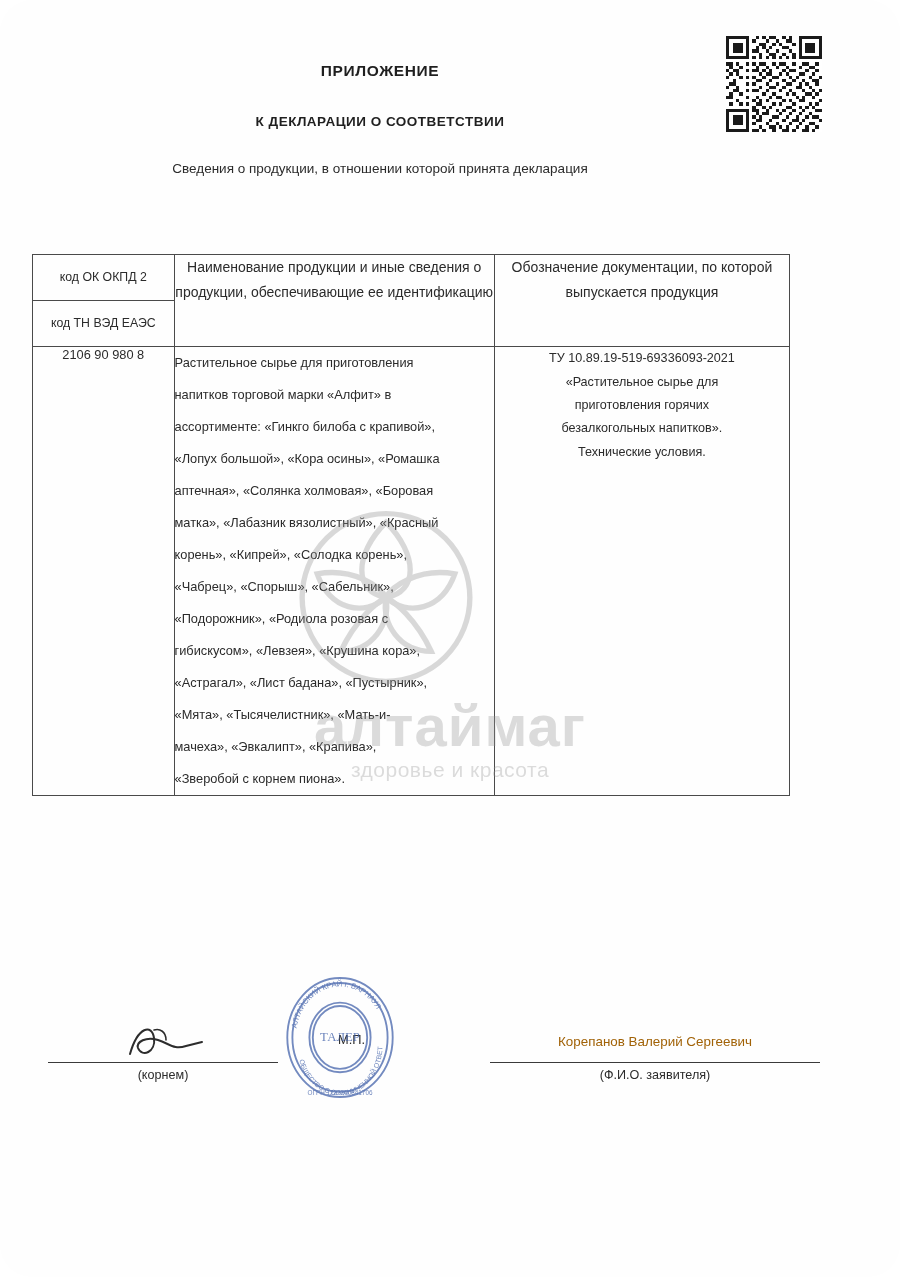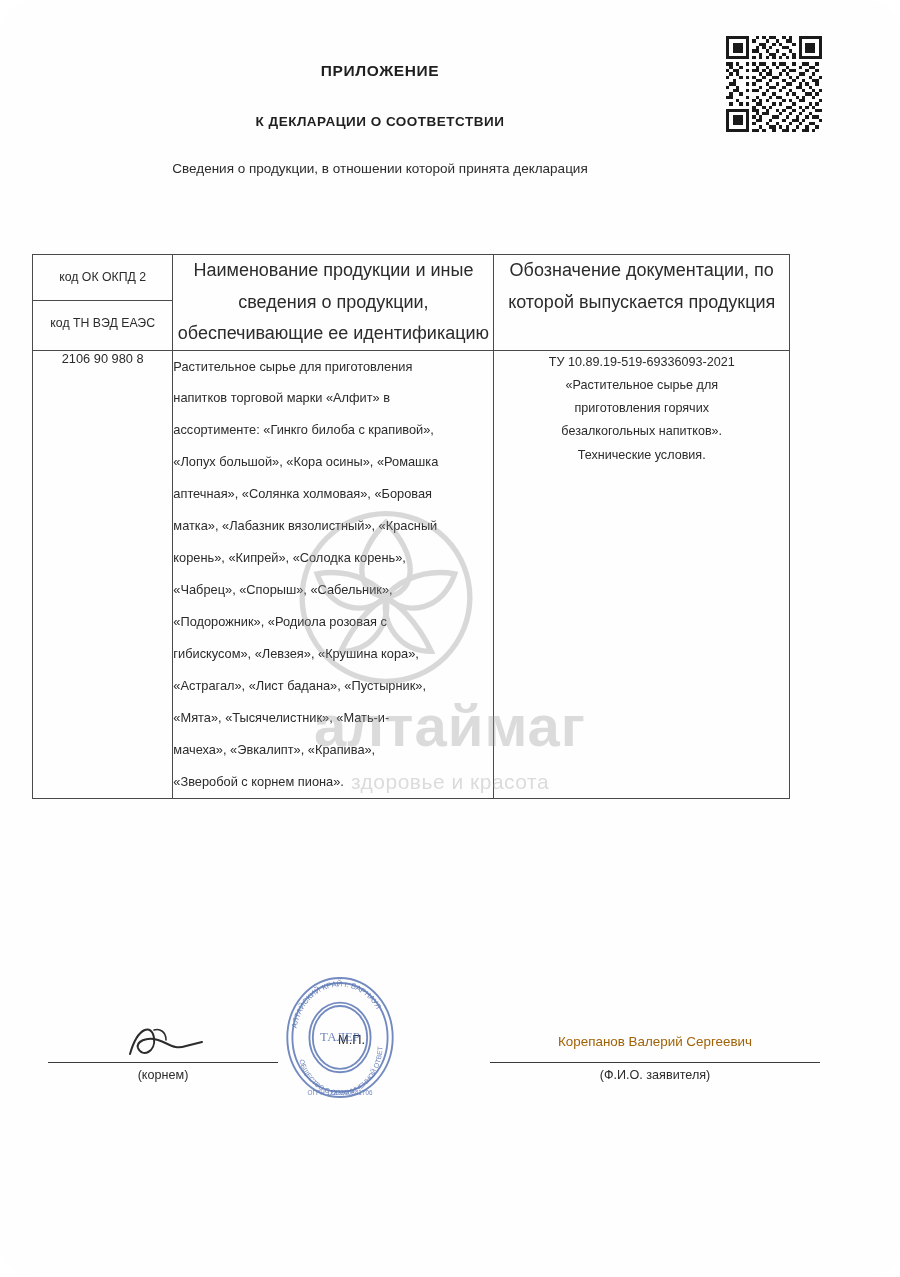--- a/index.html
+++ b/index.html
@@ -90,21 +90,21 @@
     text-align: center;
     padding: 14px 6px;
     font-size: 12.3px;
     line-height: 1.4;
   }
   .hdr-a-top { border-bottom: 1px solid #4a4a4a; }
   .hdr-cell {
     text-align: center;
     padding: 22px 14px;
     line-height: 1.75;
-    font-size: 18px;
+    font-size: 14px;
   }
   .body-a {
     padding: 16px 8px 0 8px;
     text-align: center;
     font-size: 12.8px;
   }
   .body-b {
     padding: 16px 14px 24px 14px;
     line-height: 2.5;
     font-size: 12.8px;
@@ -134,21 +134,21 @@
     left: 0;
     width: 900px;
     text-align: center;
     font-size: 58px;
     font-weight: bold;
     color: rgba(150, 150, 150, 0.33);
     letter-spacing: 1px;
   }
   .wm-sub {
     position: absolute;
-    top: 300px;
+    top: 288px;
     left: 0;
     width: 900px;
     text-align: center;
     font-size: 21px;
     color: rgba(150, 150, 150, 0.33);
     letter-spacing: 0.5px;
   }
   .wm-logo {
     position: absolute;
     top: 20px;

